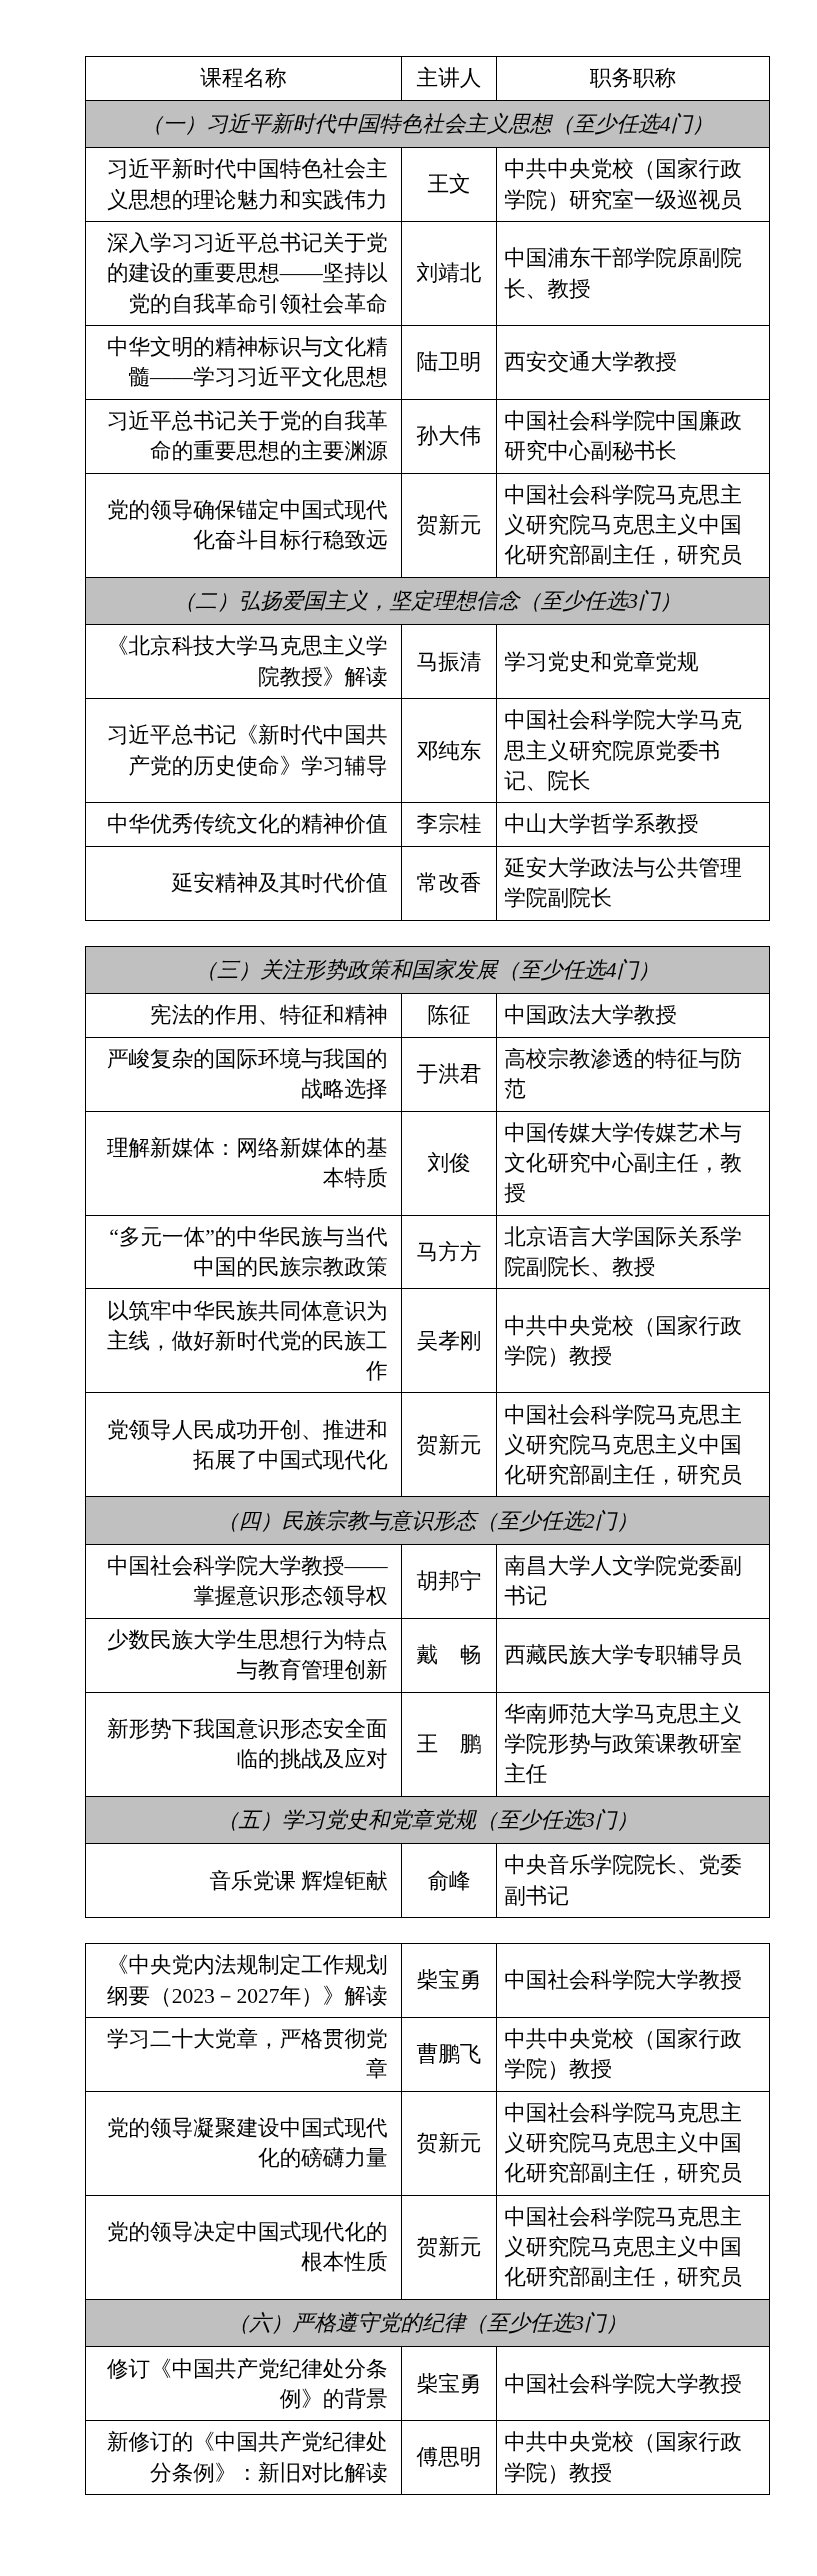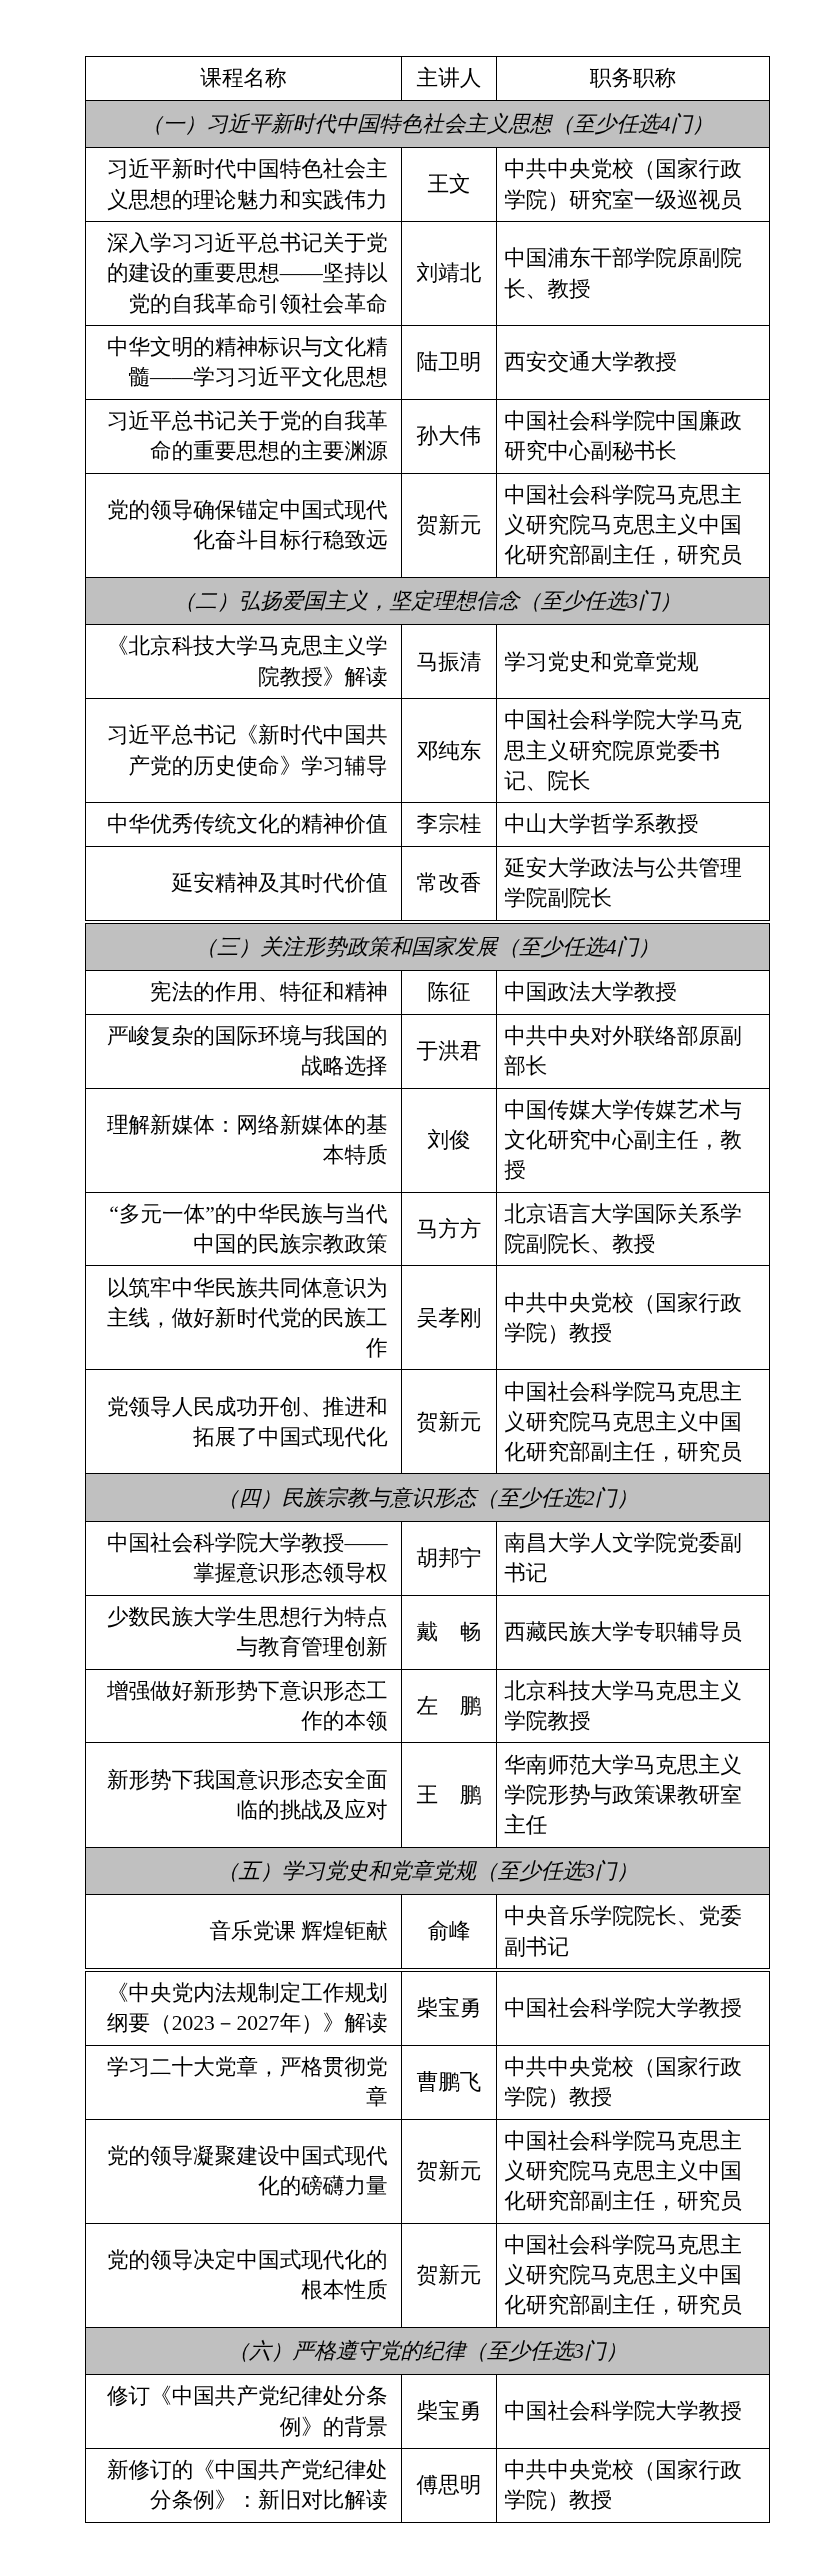--- a/index.html
+++ b/index.html
@@ -16,21 +16,21 @@
     background:var(--page-bg);
     color:var(--text);
     font-family:"Liberation Serif","DejaVu Serif",serif;
     box-sizing:border-box;
     padding:56px 0 62px 85px;
   }
   table.sheet{
     border-collapse:collapse;
     width:684px;
     table-layout:fixed;
-    margin:0 0 2px 0;
+    margin:0 0 25px 0;
     padding-left:8px;
   }
   table.sheet:last-of-type{margin-bottom:0;}
   col.c1{width:316px;}
   col.c2{width:95px;}
   col.c3{width:273px;}
   .sheet th,.sheet td{
     border:1px solid var(--border);
     font-size:21.6px;
     line-height:1.4;
@@ -142,21 +142,21 @@
             <td colspan="3">（三）关注形势政策和国家发展（至少任选4门）</td>
           </tr>
           <tr class="data-row">
             <td class="course-cell">宪法的作用、特征和精神</td>
             <td class="speaker-cell">陈征</td>
             <td class="title-cell">中国政法大学教授</td>
           </tr>
           <tr class="data-row">
             <td class="course-cell">严峻复杂的国际环境与我国的战略选择</td>
             <td class="speaker-cell">于洪君</td>
-            <td class="title-cell">中共中央对外联络部原副部长</td>
+            <td class="title-cell">高校宗教渗透的特征与防范</td>
           </tr>
           <tr class="data-row">
             <td class="course-cell">理解新媒体：网络新媒体的基本特质</td>
             <td class="speaker-cell">刘俊</td>
             <td class="title-cell">中国传媒大学传媒艺术与文化研究中心副主任，教授</td>
           </tr>
           <tr class="data-row">
             <td class="course-cell">“多元一体”的中华民族与当代中国的民族宗教政策</td>
             <td class="speaker-cell">马方方</td>
             <td class="title-cell">北京语言大学国际关系学院副院长、教授</td>
@@ -176,25 +176,20 @@
           </tr>
           <tr class="data-row">
             <td class="course-cell">中国社会科学院大学教授——掌握意识形态领导权</td>
             <td class="speaker-cell">胡邦宁</td>
             <td class="title-cell">南昌大学人文学院党委副书记</td>
           </tr>
           <tr class="data-row">
             <td class="course-cell">少数民族大学生思想行为特点与教育管理创新</td>
             <td class="speaker-cell">戴　畅</td>
             <td class="title-cell">西藏民族大学专职辅导员</td>
-          </tr>
-          <tr class="data-row">
-            <td class="course-cell">增强做好新形势下意识形态工作的本领</td>
-            <td class="speaker-cell">左　鹏</td>
-            <td class="title-cell">北京科技大学马克思主义学院教授</td>
           </tr>
           <tr class="data-row">
             <td class="course-cell">新形势下我国意识形态安全面临的挑战及应对</td>
             <td class="speaker-cell">王　鹏</td>
             <td class="title-cell">华南师范大学马克思主义学院形势与政策课教研室主任</td>
           </tr>
           <tr class="section-row">
             <td colspan="3">（五）学习党史和党章党规（至少任选3门）</td>
           </tr>
           <tr class="data-row">

